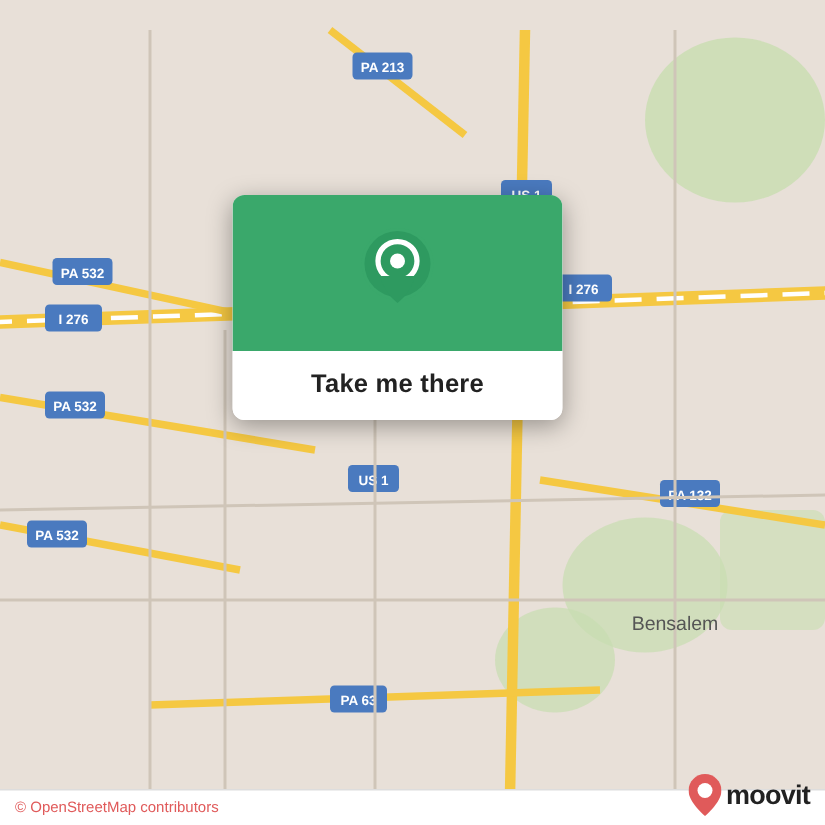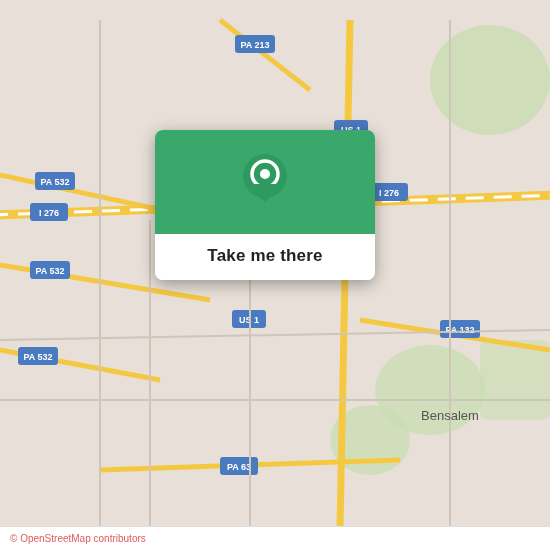--- a/index.html
+++ b/index.html
@@ -209,13 +209,20 @@
       <button id="take-me-there-btn">Take me there</button>
     </div>
   </div>
 
   <div id="bottom-bar">
     <div id="osm-credit">
       <span>© OpenStreetMap contributors</span>
     </div>
   </div>
 
+  <div id="moovit-logo">
+    <svg id="moovit-pin" viewBox="0 0 22 28" xmlns="http://www.w3.org/2000/svg" width="22" height="28">
+      <path d="M11 0 C5 0 0 5 0 11 C0 19 11 28 11 28 C11 28 22 19 22 11 C22 5 17 0 11 0 Z" fill="#e05a5a"></path>
+      <circle cx="11" cy="11" r="5" fill="#fff"></circle>
+    </svg>
+    <span id="moovit-text">moovit</span>
+  </div>
 </div>
 
 </body></html>

